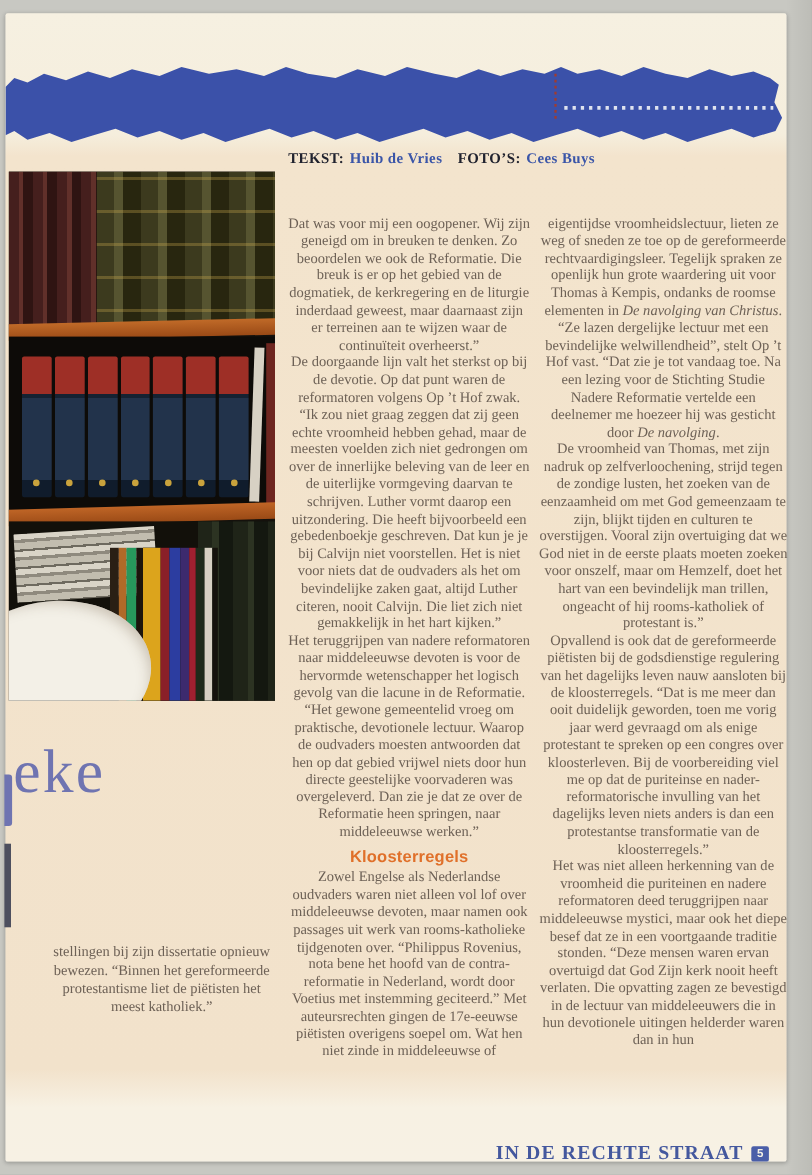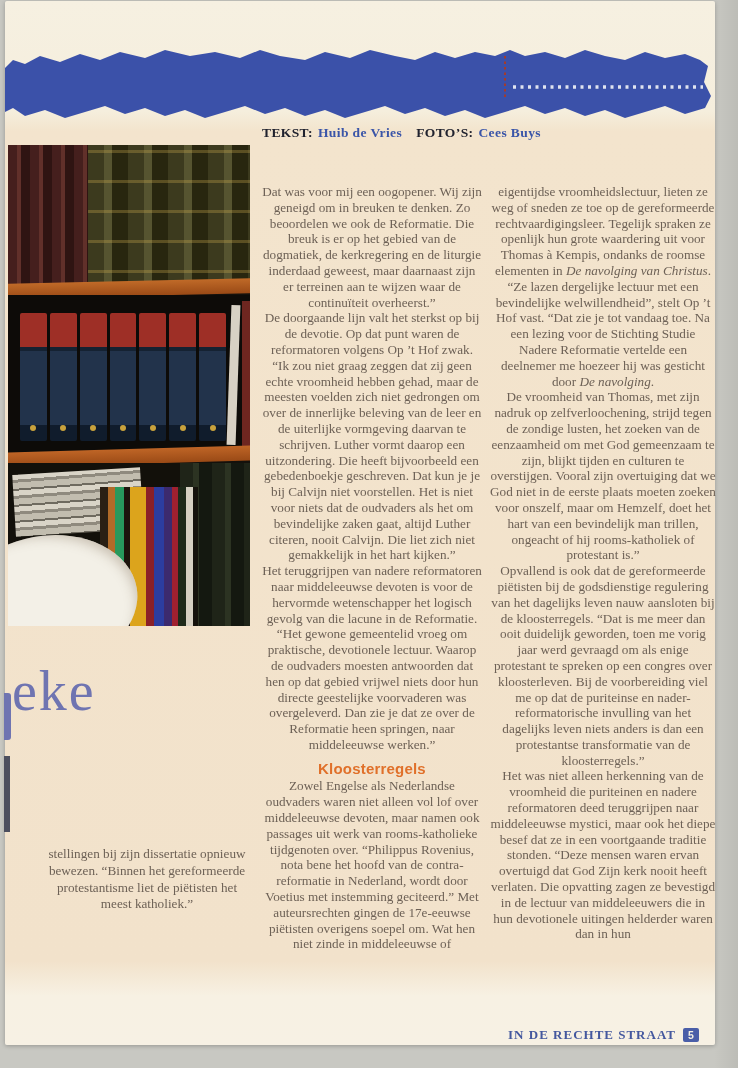--- a/index.html
+++ b/index.html
@@ -1,20 +1,20 @@
 <!DOCTYPE html>
 <html><head>
 <meta charset="utf-8">
 <style>
   html,body{margin:0;padding:0;}
   body{font-family:"Liberation Serif", serif; background:#9a9a94;}
   .stage{position:relative; width:738px; height:1068px; background:#c8c8c2; overflow:hidden; margin:0 auto;}
   .stage::after{content:""; position:absolute; right:0; top:0; width:24px; height:100%;
     background:linear-gradient(90deg, rgba(0,0,0,0) 0, rgba(0,0,0,.06) 100%);}
-  .page{position:absolute; left:5px; top:1px; width:710px; height:1044px; border-radius:2px;
+  .page{position:absolute; left:5px; top:12px; width:710px; height:1044px; border-radius:2px;
     background:linear-gradient(180deg,#f6f0e1 0px,#f5eedd 110px,#f3e4cd 130px,#f2e2cb 960px,#f7f1e3 995px,#f7f1e4 100%);
     box-shadow:0 1px 4px rgba(0,0,0,.25);}
   
   .band{position:absolute; left:0; top:41px; width:710px; height:86px;}
   
   .byline{position:absolute; left:257px; top:124px; font-weight:bold; font-size:13.5px; letter-spacing:.4px; color:#20222e; white-space:nowrap;}
   .by-name{color:#3a55a8; margin-left:5px;}
   .by-gap{margin-left:14px;}
   
   .photo{position:absolute; left:3px; top:144px; width:242px; height:481px; background:#14110c; overflow:hidden;}
@@ -58,21 +58,21 @@
   .col{position:absolute; font-size:13.2px; color:#6d6156; text-align:center;}
   .col-left{left:37px; top:845px; width:210px; line-height:16.8px;}
   .col-mid{left:257px; top:183px; width:220px; line-height:15.8px;}
   .col-right{left:485px; top:183px; width:226px; line-height:15.8px;}
   .body-p{margin:0;}
   .col-heading{margin:8px 0 2px 0; font-family:"Liberation Sans", sans-serif; font-weight:bold;
     font-size:15px; color:#e0702a; letter-spacing:.2px;}
   .it{font-style:italic;}
   
   .footer{position:absolute; right:16px; top:1026px; display:flex; align-items:center; gap:7px;}
-  .footer-title{font-weight:bold; font-size:13px; letter-spacing:1px; color:#44589e; white-space:nowrap;}
+  .footer-title{font-weight:bold; font-size:18px; letter-spacing:1px; color:#44589e; white-space:nowrap;}
   .page-badge{width:16px; height:14px; background:#4a5ea8; border-radius:2px; color:#f2efe4;
     font-family:"Liberation Sans", sans-serif; font-weight:bold; font-size:10.5px;
     display:flex; align-items:center; justify-content:center;}
 </style>
 </head>
 <body>
 
 <div class="stage">
   <div class="page">
 

